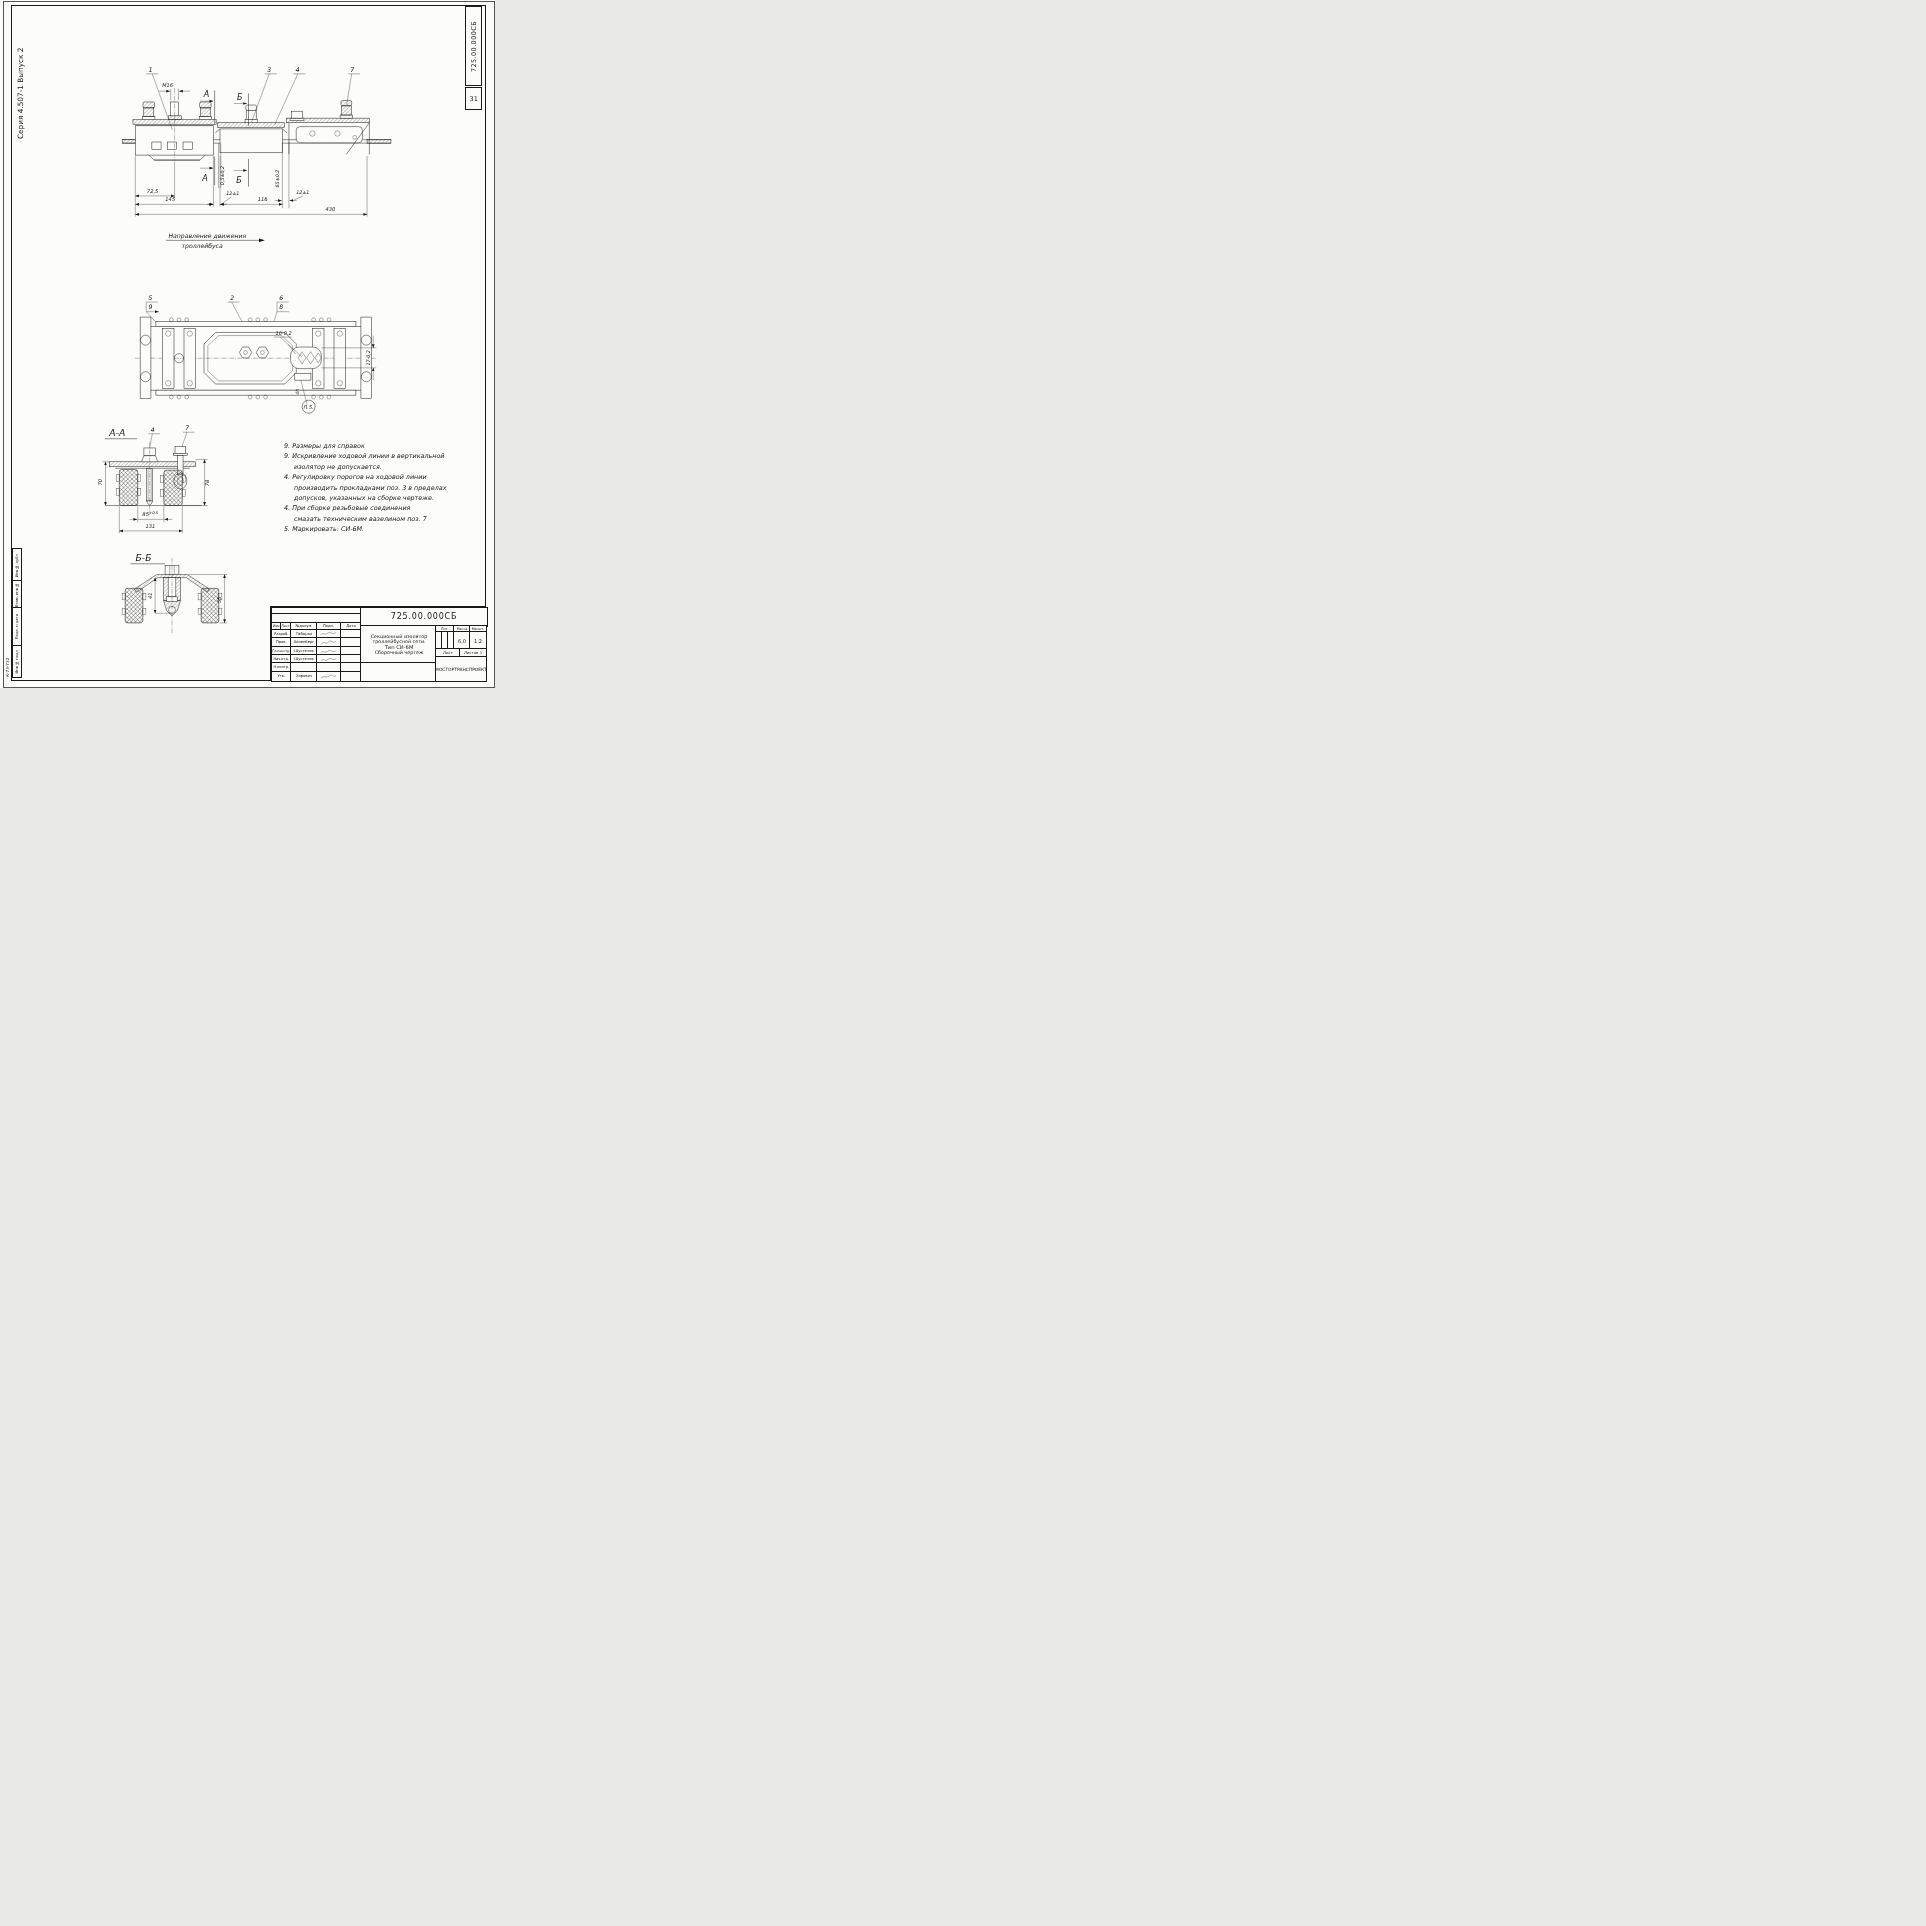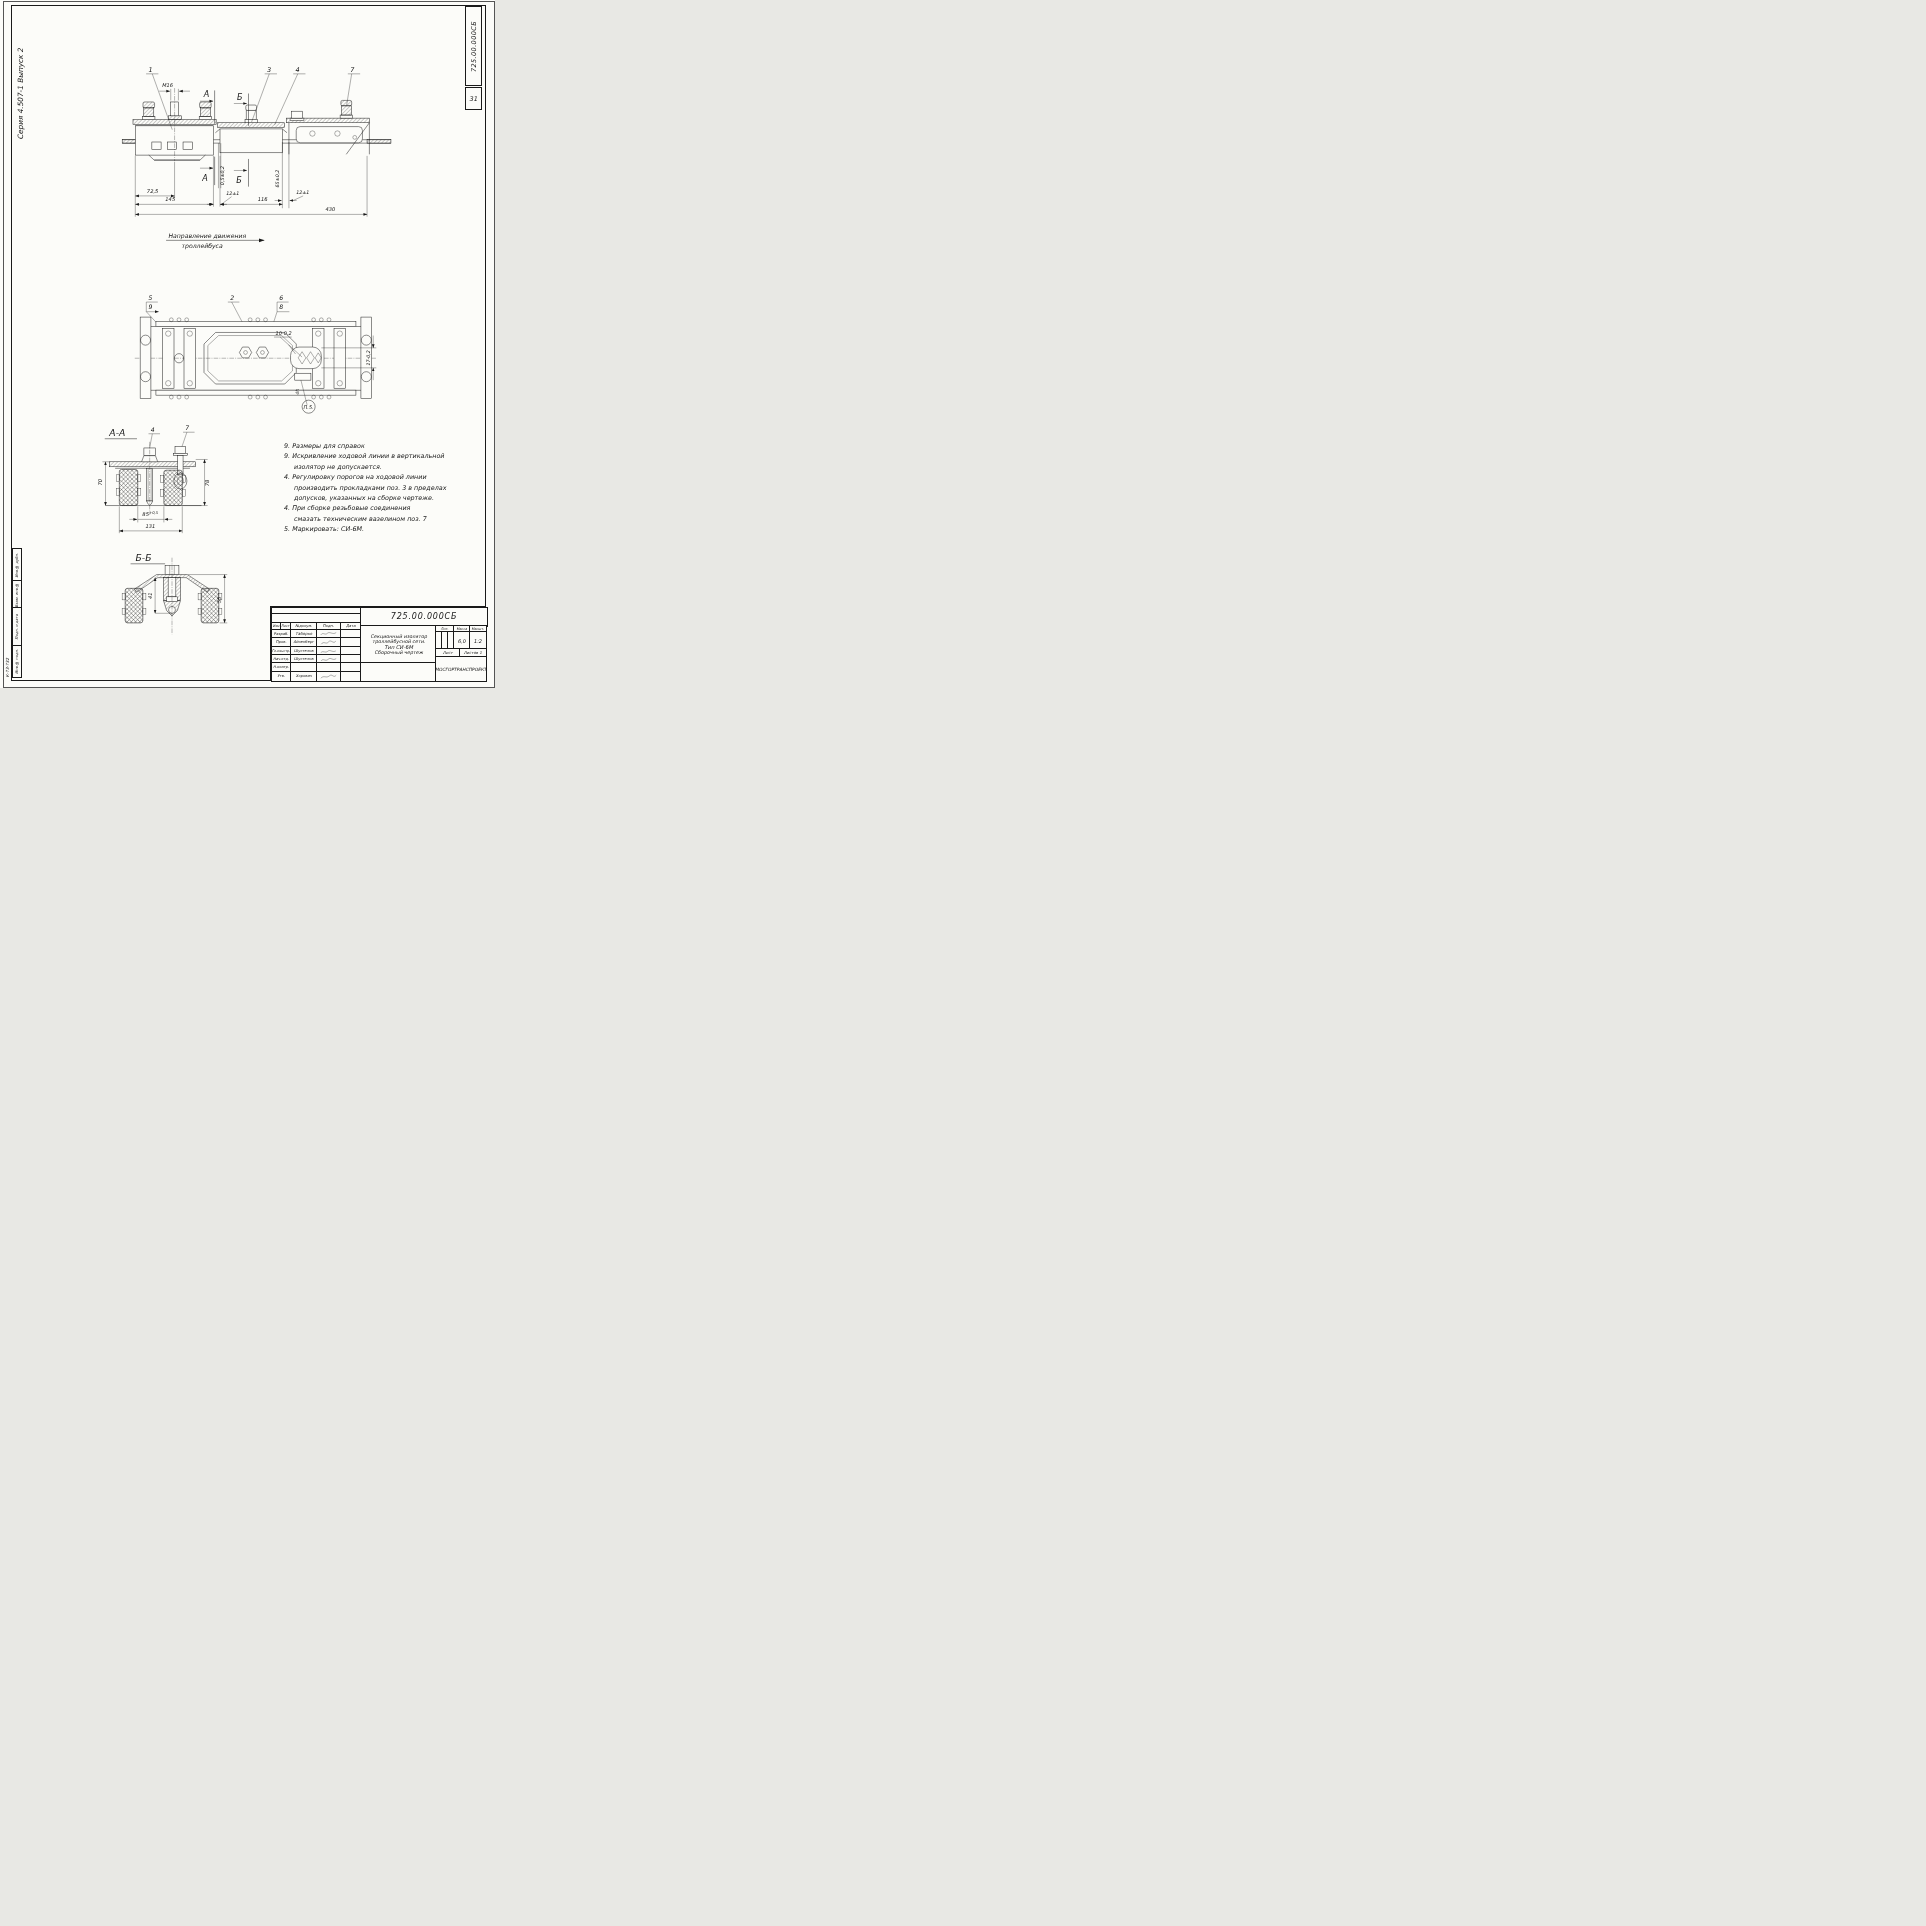--- a/index.html
+++ b/index.html
@@ -2,21 +2,21 @@
 <html style="font-size:6.2px"><head>
 <meta charset="utf-8">
 <style>
   html,body{margin:0;padding:0;background:#e8e8e4;}
   .sheet{position:relative;width:495px;height:688px;background:#fcfcf9;
          font-family:"DejaVu Sans",sans-serif;color:#161616;overflow:hidden;}
   .frame{position:absolute;left:10.8px;top:5.4px;width:473px;height:674px;
          border:1px solid #1a1a1a;}
   .edge{position:absolute;left:3.1px;top:1.2px;width:490px;height:685px;
         border:0.4px solid #555;}
-  .it{font-style:italic;}
+  .it{}
   .vtext{writing-mode:vertical-rl;transform:rotate(180deg);white-space:nowrap;}
   .abs{position:absolute;}
   .cell{position:absolute;border:0.6px solid #1a1a1a;display:flex;
         align-items:center;justify-content:center;background:#fcfcf9;}
   svg{position:absolute;overflow:visible;}
   svg text{fill:#161616;font-family:"DejaVu Sans",sans-serif;font-style:italic;}
   svg .ln{stroke:#1a1a1a;stroke-width:1.3;fill:none;}
   svg .thin{stroke:#1a1a1a;stroke-width:0.9;fill:none;}
   svg .wh{fill:#fcfcf9;stroke:#1a1a1a;stroke-width:1.3;}
   svg .ht{fill:url(#hatch);stroke:#1a1a1a;stroke-width:1.3;}

